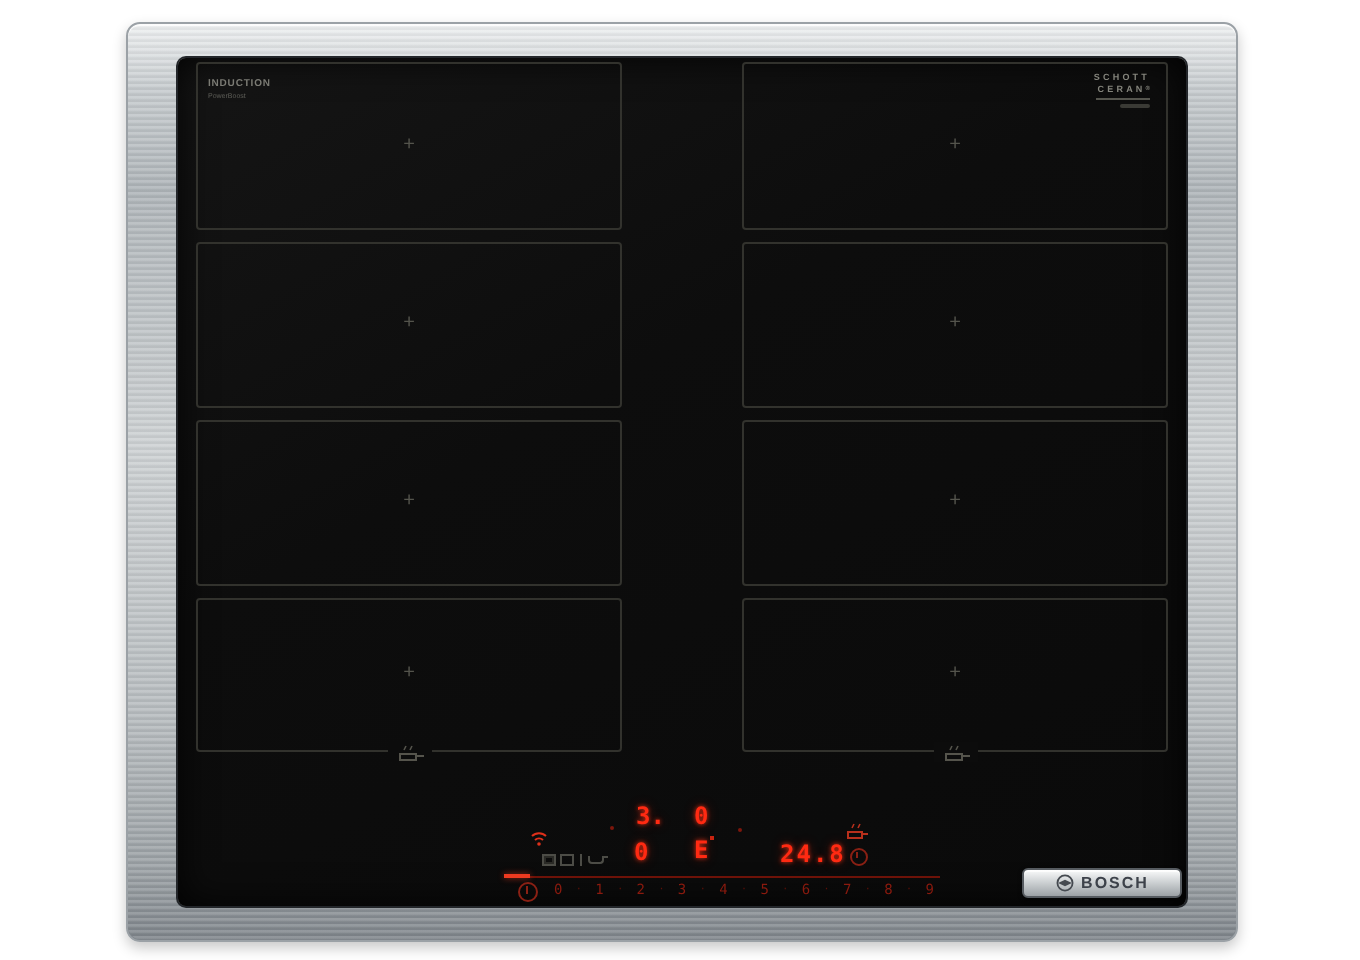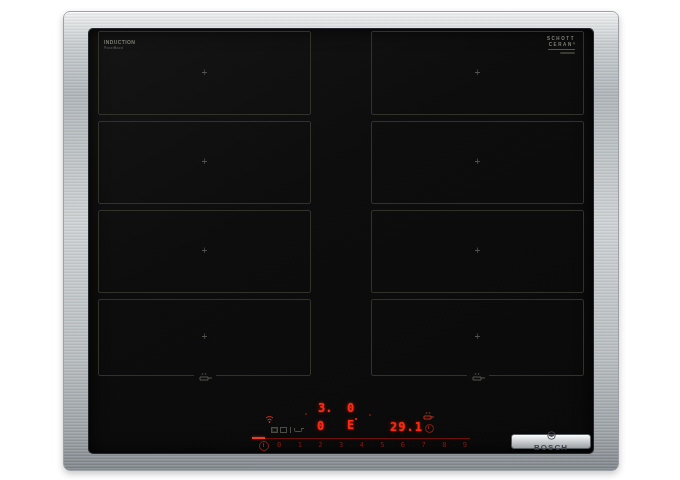--- a/index.html
+++ b/index.html
@@ -62,21 +62,21 @@
     border-radius:50%;}
   .power-icon::after{content:"";position:absolute;left:3px;top:1px;width:1px;height:4px;background:#8a2014;}
   .numbers-row{position:absolute;left:188px;top:412px;width:190px;display:flex;align-items:center;
     justify-content:space-between;font-family:"DejaVu Sans Mono",monospace;font-size:7px;line-height:8px;
     color:#8a1a0e;}
   .numbers-row .sep{color:#5c1008;font-size:5px;}
   
   .bosch-badge{position:absolute;right:2px;bottom:4px;width:78px;height:13px;border-radius:3px;
     background:linear-gradient(180deg,#fafbfb 0%,#cfd3d5 45%,#9ca1a5 100%);
     border:1px solid #565b60;display:flex;align-items:center;justify-content:center;gap:4px;
-    box-shadow:inset 0 1px 0 rgba(255,255,255,.7),0 1px 2px rgba(0,0,0,.6);flex-direction:column;}
+    box-shadow:inset 0 1px 0 rgba(255,255,255,.7),0 1px 2px rgba(0,0,0,.6);}
   .bosch-badge .label{font-size:8px;font-weight:bold;letter-spacing:1px;color:#3d424a;line-height:8px;}
   .badge-symbol{line-height:0;}
 </style>
 </head>
 <body>
 
 <div class="stage">
   <div class="hob-frame">
     <div class="glass">
 
@@ -157,21 +157,21 @@
       </span>
 
       <span class="pan-red-icon">
         <svg width="13" height="9" viewBox="0 0 13 9">
             <path d="M2 5 h7 v3 h-7 z" fill="none" stroke="#b8301c" stroke-width="1"></path>
             <path d="M9 6 h3" stroke="#b8301c" stroke-width="1"></path>
             <path d="M4 3 l1-2 M7 3 l1-2" stroke="#b8301c" stroke-width="0.8"></path>
           </svg>
       </span>
       <span class="clock-icon"></span>
-      <span class="seg timer-display">29.1</span>
+      <span class="seg timer-display">24.8</span>
 
       <span class="slider-line"></span>
       <span class="slider-line-active"></span>
       <span class="power-icon"></span>
 
       <div class="numbers-row">
         <span>0</span>
           <span class="sep">·</span>
         <span>1</span>
           <span class="sep">·</span>

